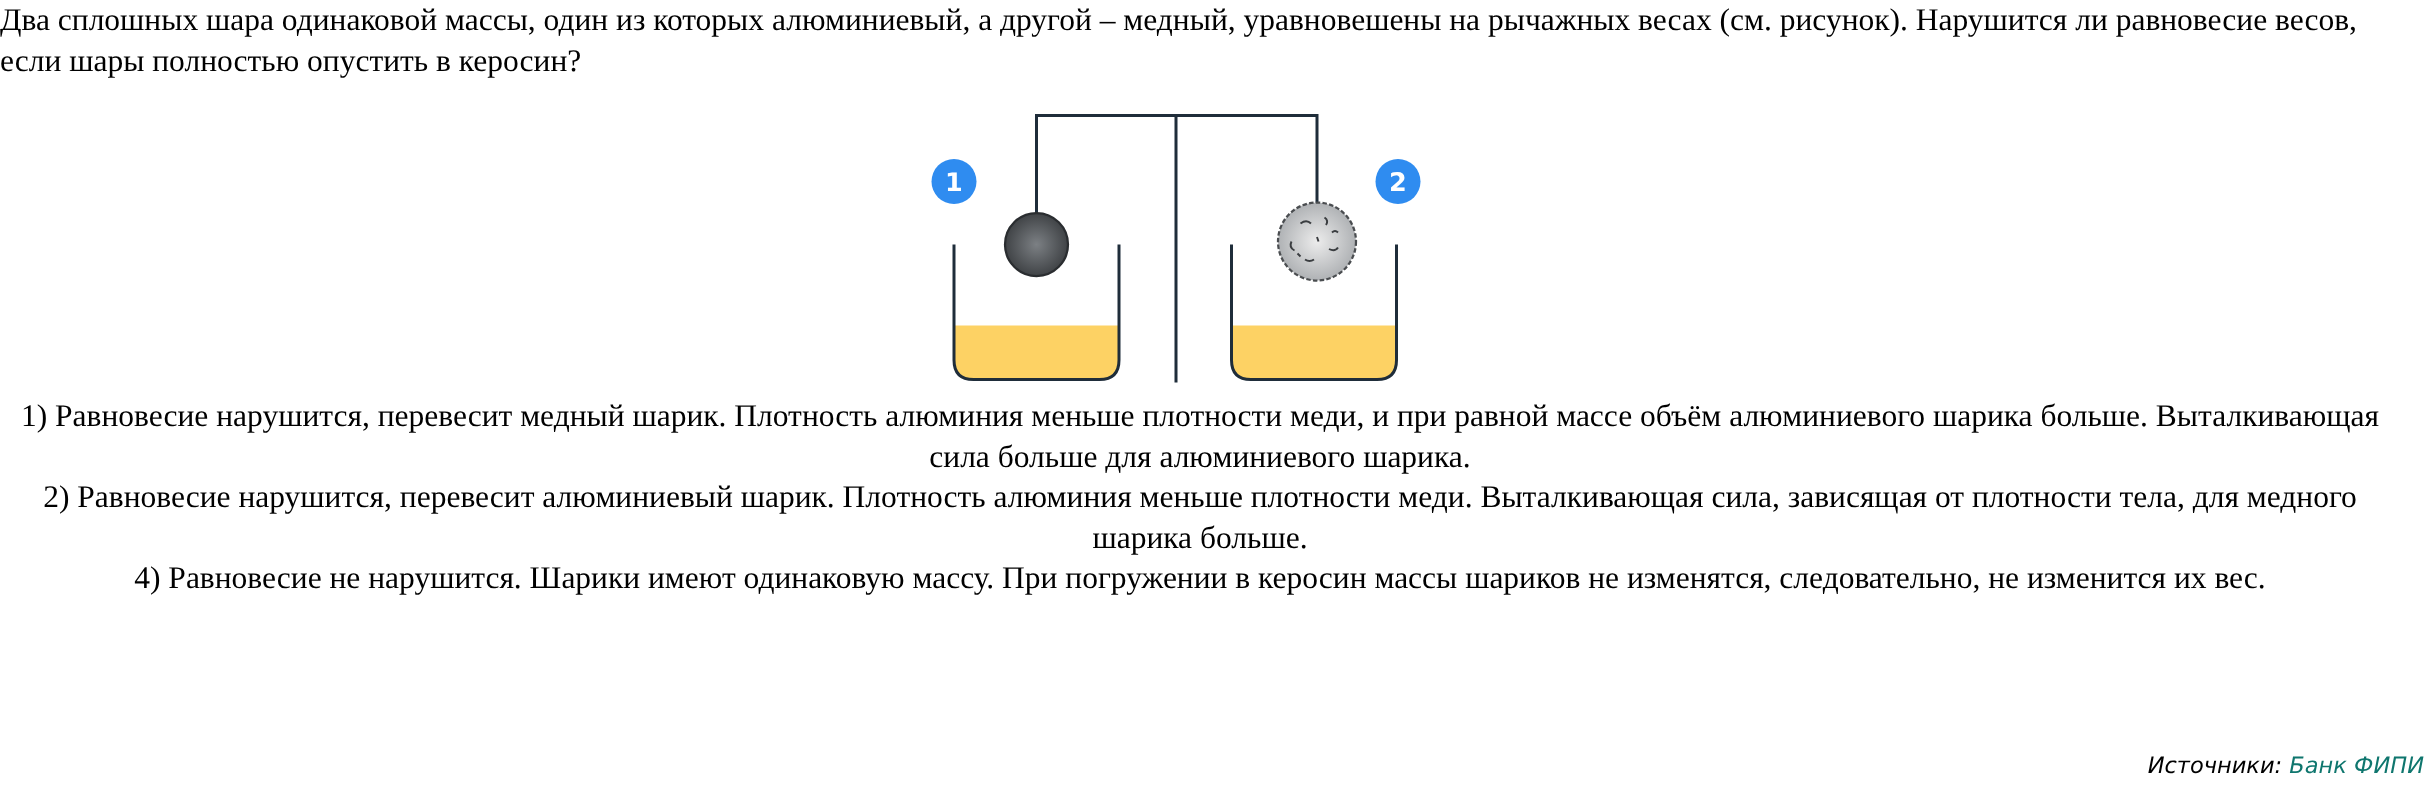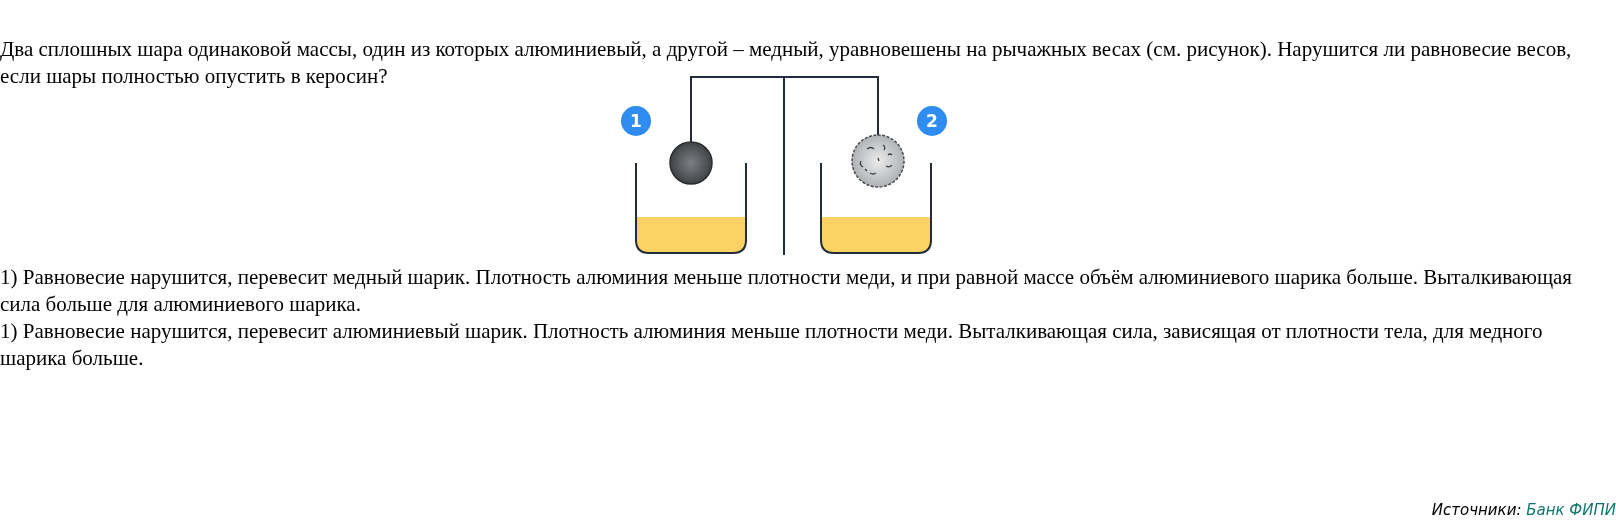--- a/index.html
+++ b/index.html
@@ -1,23 +1,23 @@
 <!DOCTYPE html>
 <html><head>
   <meta charset="utf-8">
   <style>
     html, body { margin: 0; padding: 0; background: #ffffff; }
     body { width: 1616px; height: 524px; position: relative; overflow: hidden;
            font-family: "Liberation Serif", serif; color: #000; }
     .question { position: absolute; left: 0; top: 0; width: 1605px;
-                font-size: 21px; line-height: 27px; margin-top: 36px; }
+                font-size: 21px; line-height: 27px; }
     .figure { position: absolute; left: 620px; top: 65px; width: 360px; height: 200px; }
     .answers { position: absolute; left: 0; top: 264px; width: 1600px;
                font-size: 21px; line-height: 27px; }
-    .answers div { margin: 0; }
+    .answers div { margin: 0; text-align: center; }
     .sources { position: absolute; right: 0; top: 500px;
                font-family: "DejaVu Sans", sans-serif; font-style: italic;
                font-size: 15px; line-height: 20px; white-space: nowrap; }
     .sources .label { color: #000; text-align: right; }
     .sources .value { color: #0f766e; }
   </style>
 </head>
 <body>
 
 <div class="question">Два сплошных шара одинаковой массы, один из которых алюминиевый, а другой – медный, уравновешены на рычажных весах (см. рисунок). Нарушится ли равновесие весов, если шары полностью опустить в керосин?</div>
@@ -72,19 +72,20 @@
     </g>
     <g>
       <circle cx="312" cy="56" r="15" fill="#2f8cf0"></circle>
       <text x="312" y="62" text-anchor="middle" font-family="DejaVu Sans, sans-serif" font-weight="bold" font-size="17" fill="#ffffff">2</text>
     </g>
   </svg>
 </div>
 
 <div class="answers">
   <div>1) Равновесие нарушится, перевесит медный шарик. Плотность алюминия меньше плотности меди, и при равной массе объём алюминиевого шарика больше. Выталкивающая сила больше для алюминиевого шарика.</div>
-  <div>1) Равновесие нарушится, перевесит алюминиевый шарик. Плотность алюминия меньше плотности меди. Выталкивающая сила, зависящая от плотности тела, для медного шарика больше.</div>
+  <div>2) Равновесие нарушится, перевесит алюминиевый шарик. Плотность алюминия меньше плотности меди. Выталкивающая сила, зависящая от плотности тела, для медного шарика больше.</div>
+  <div>4) Равновесие не нарушится. Шарики имеют одинаковую массу. При погружении в керосин массы шариков не изменятся, следовательно, не изменится их вес.</div>
 </div>
 
 <div class="sources">
   <span class="label">Источники:</span>
   <span class="value">Банк ФИПИ</span>
 </div>
 
 </body></html>

